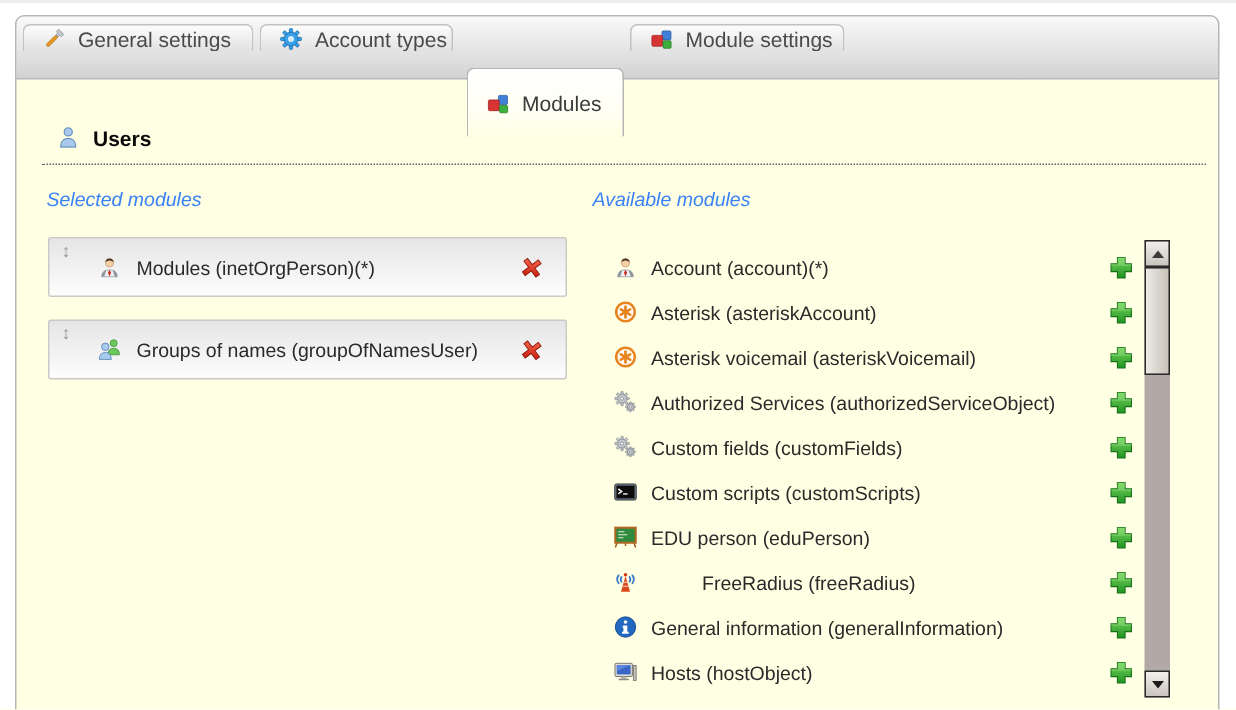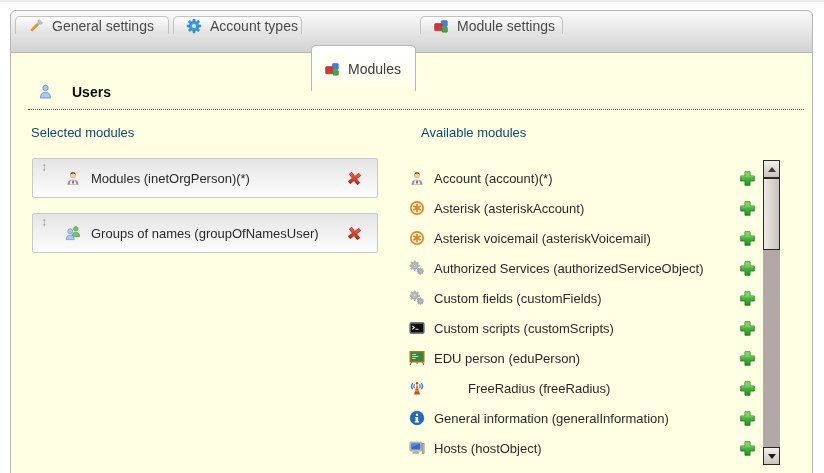--- a/index.html
+++ b/index.html
@@ -35,28 +35,28 @@
     color:#3a3a3a;
     margin-top:32px;
   }
 
   
   .panel{
     position:absolute;left:10px;top:53px;width:803px;height:420px;
     background:#ffffe3;border-left:1px solid #b6b6b6;border-right:1px solid #b6b6b6;z-index:1;
   }
   .section-header{
-    position:absolute;left:27px;top:31px;display:flex;align-items:center;gap:19px;
+    position:absolute;left:27px;top:31px;display:flex;align-items:center;gap:9px;
     font-weight:bold;font-size:14px;color:#0a0a0a;
   }
   .section-header .icon{width:15px;height:16px;}
   .dotted{position:absolute;left:17px;top:56px;width:776px;border-bottom:1px dotted #606060;height:0;}
-  .col-label{position:absolute;top:72px;font-size:13px;color:#0c4a6e;}
+  .col-label{position:absolute;top:72px;font-size:13px;color:#3b82f6;font-style:italic;}
   .sel-label{left:20px;}
-  .avail-label{left:410px;}
+  .avail-label{left:384px;}
 
   
   .card{
     position:absolute;left:21px;width:346px;height:40px;
     border:1px solid #c9c9c9;border-radius:2px;
     background:linear-gradient(#e5e5e5,#fdfdfd);
     display:flex;align-items:center;padding:0 14px 0 32px;cursor:move;
   }
   .handle{
     position:absolute;left:8px;top:2px;color:#9a9a9a;font-size:12px;line-height:1.1;cursor:ns-resize;

